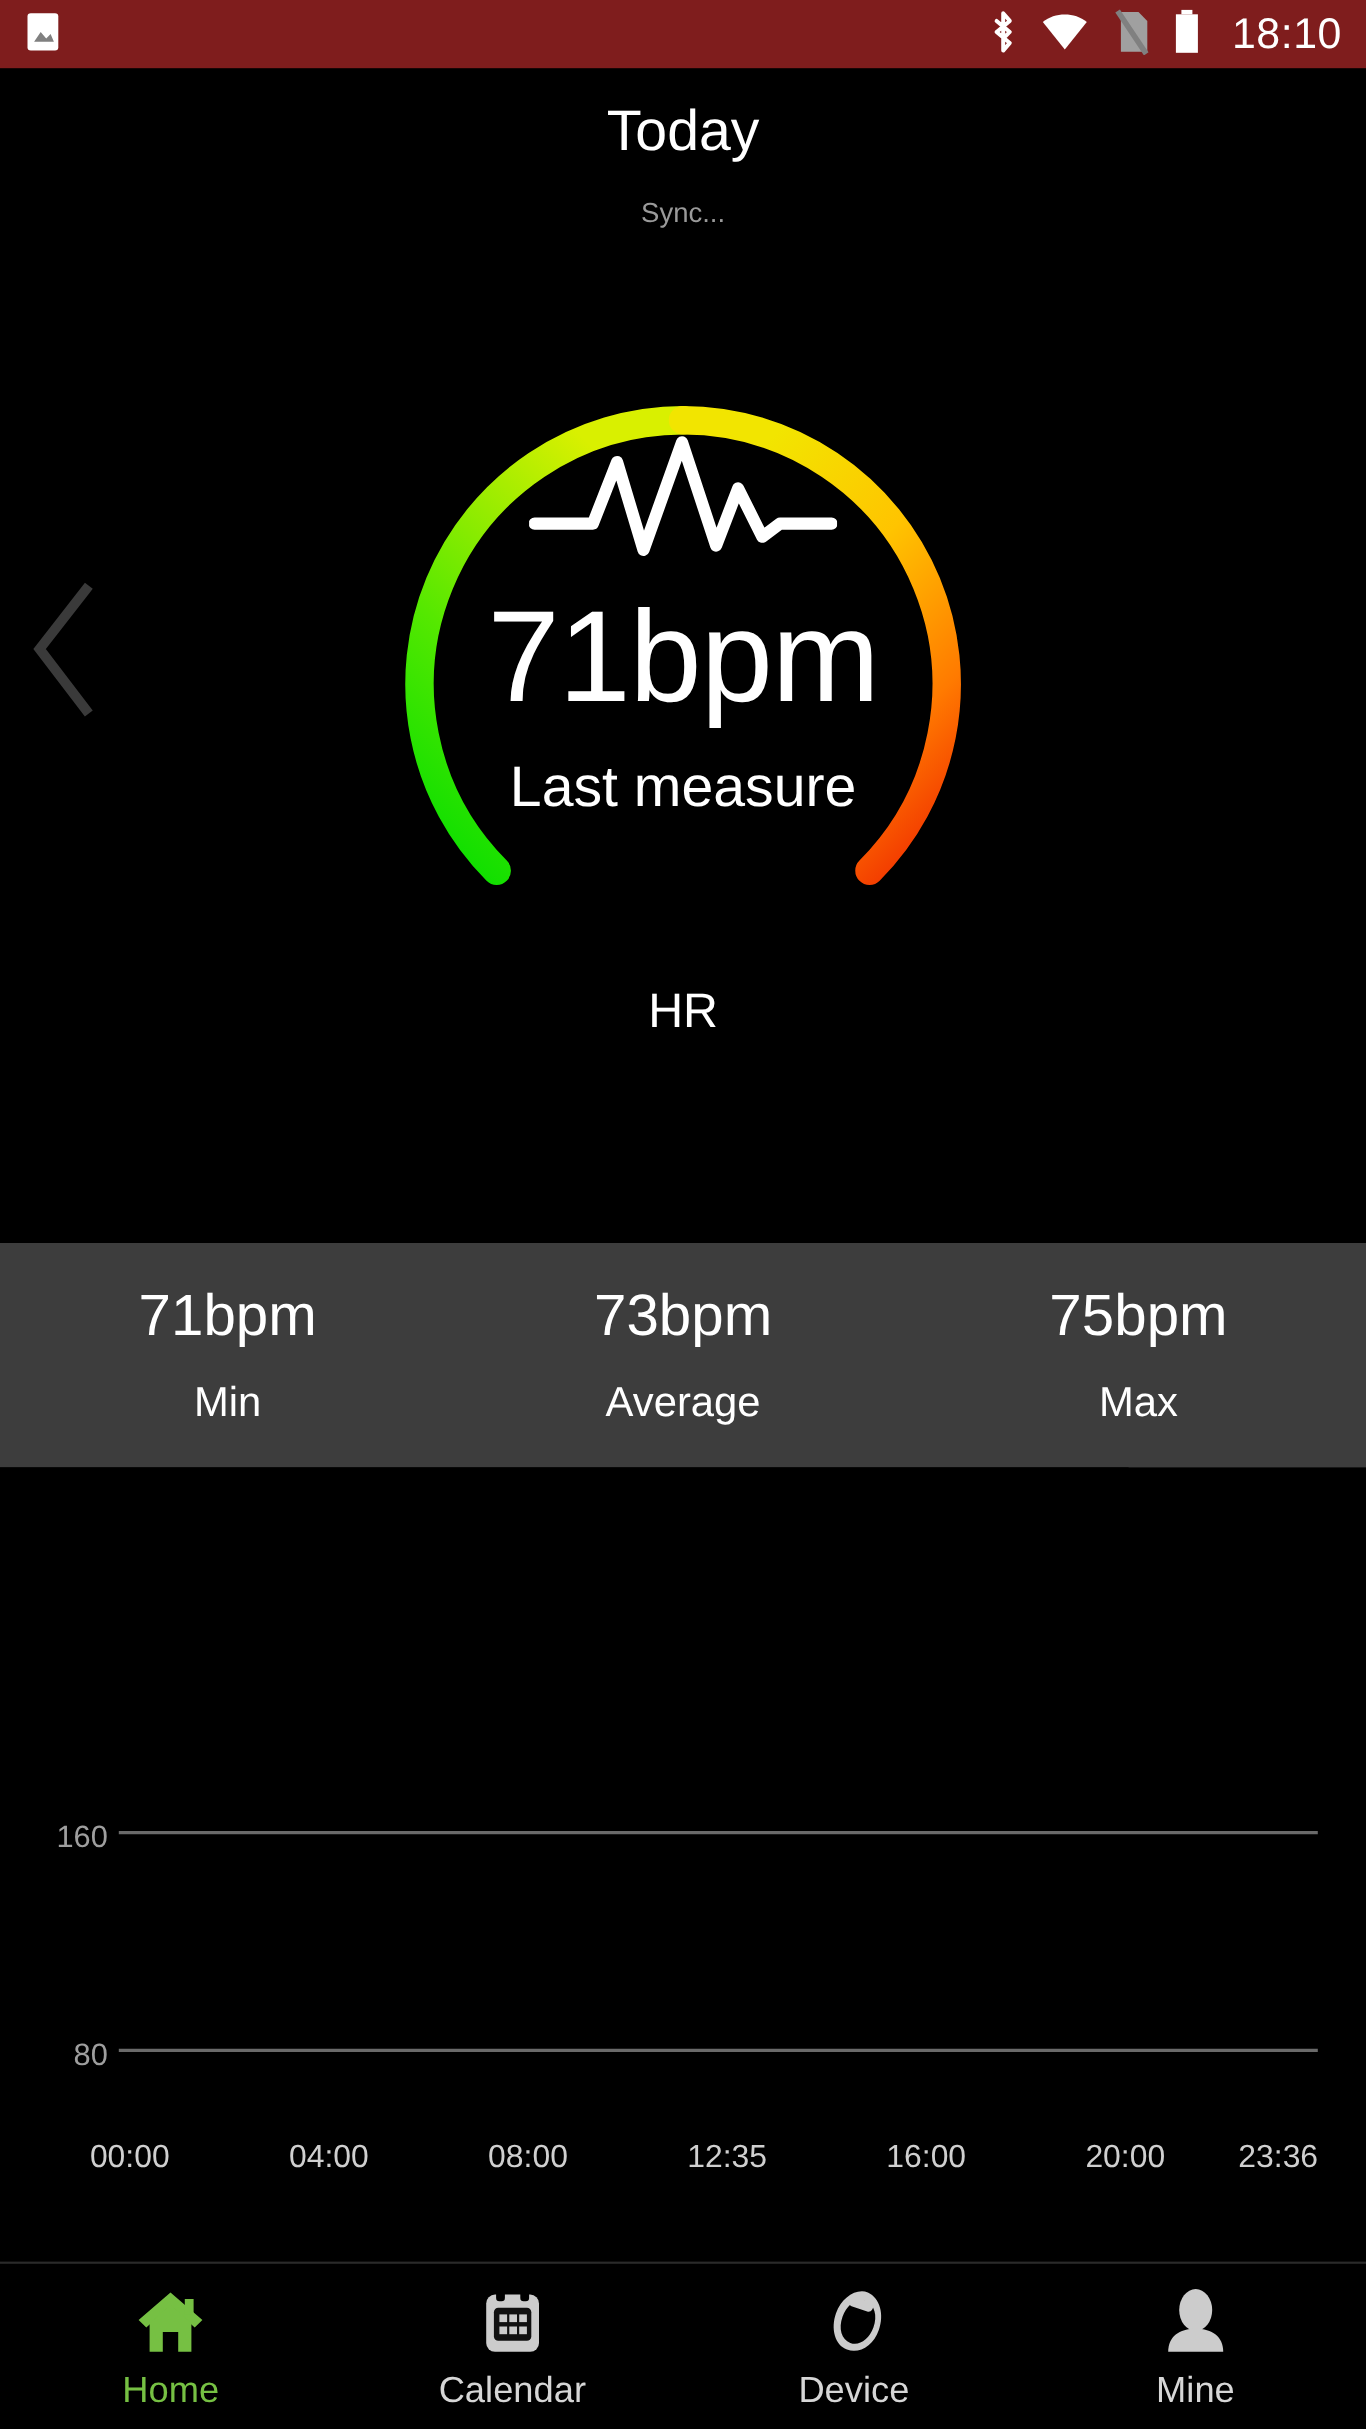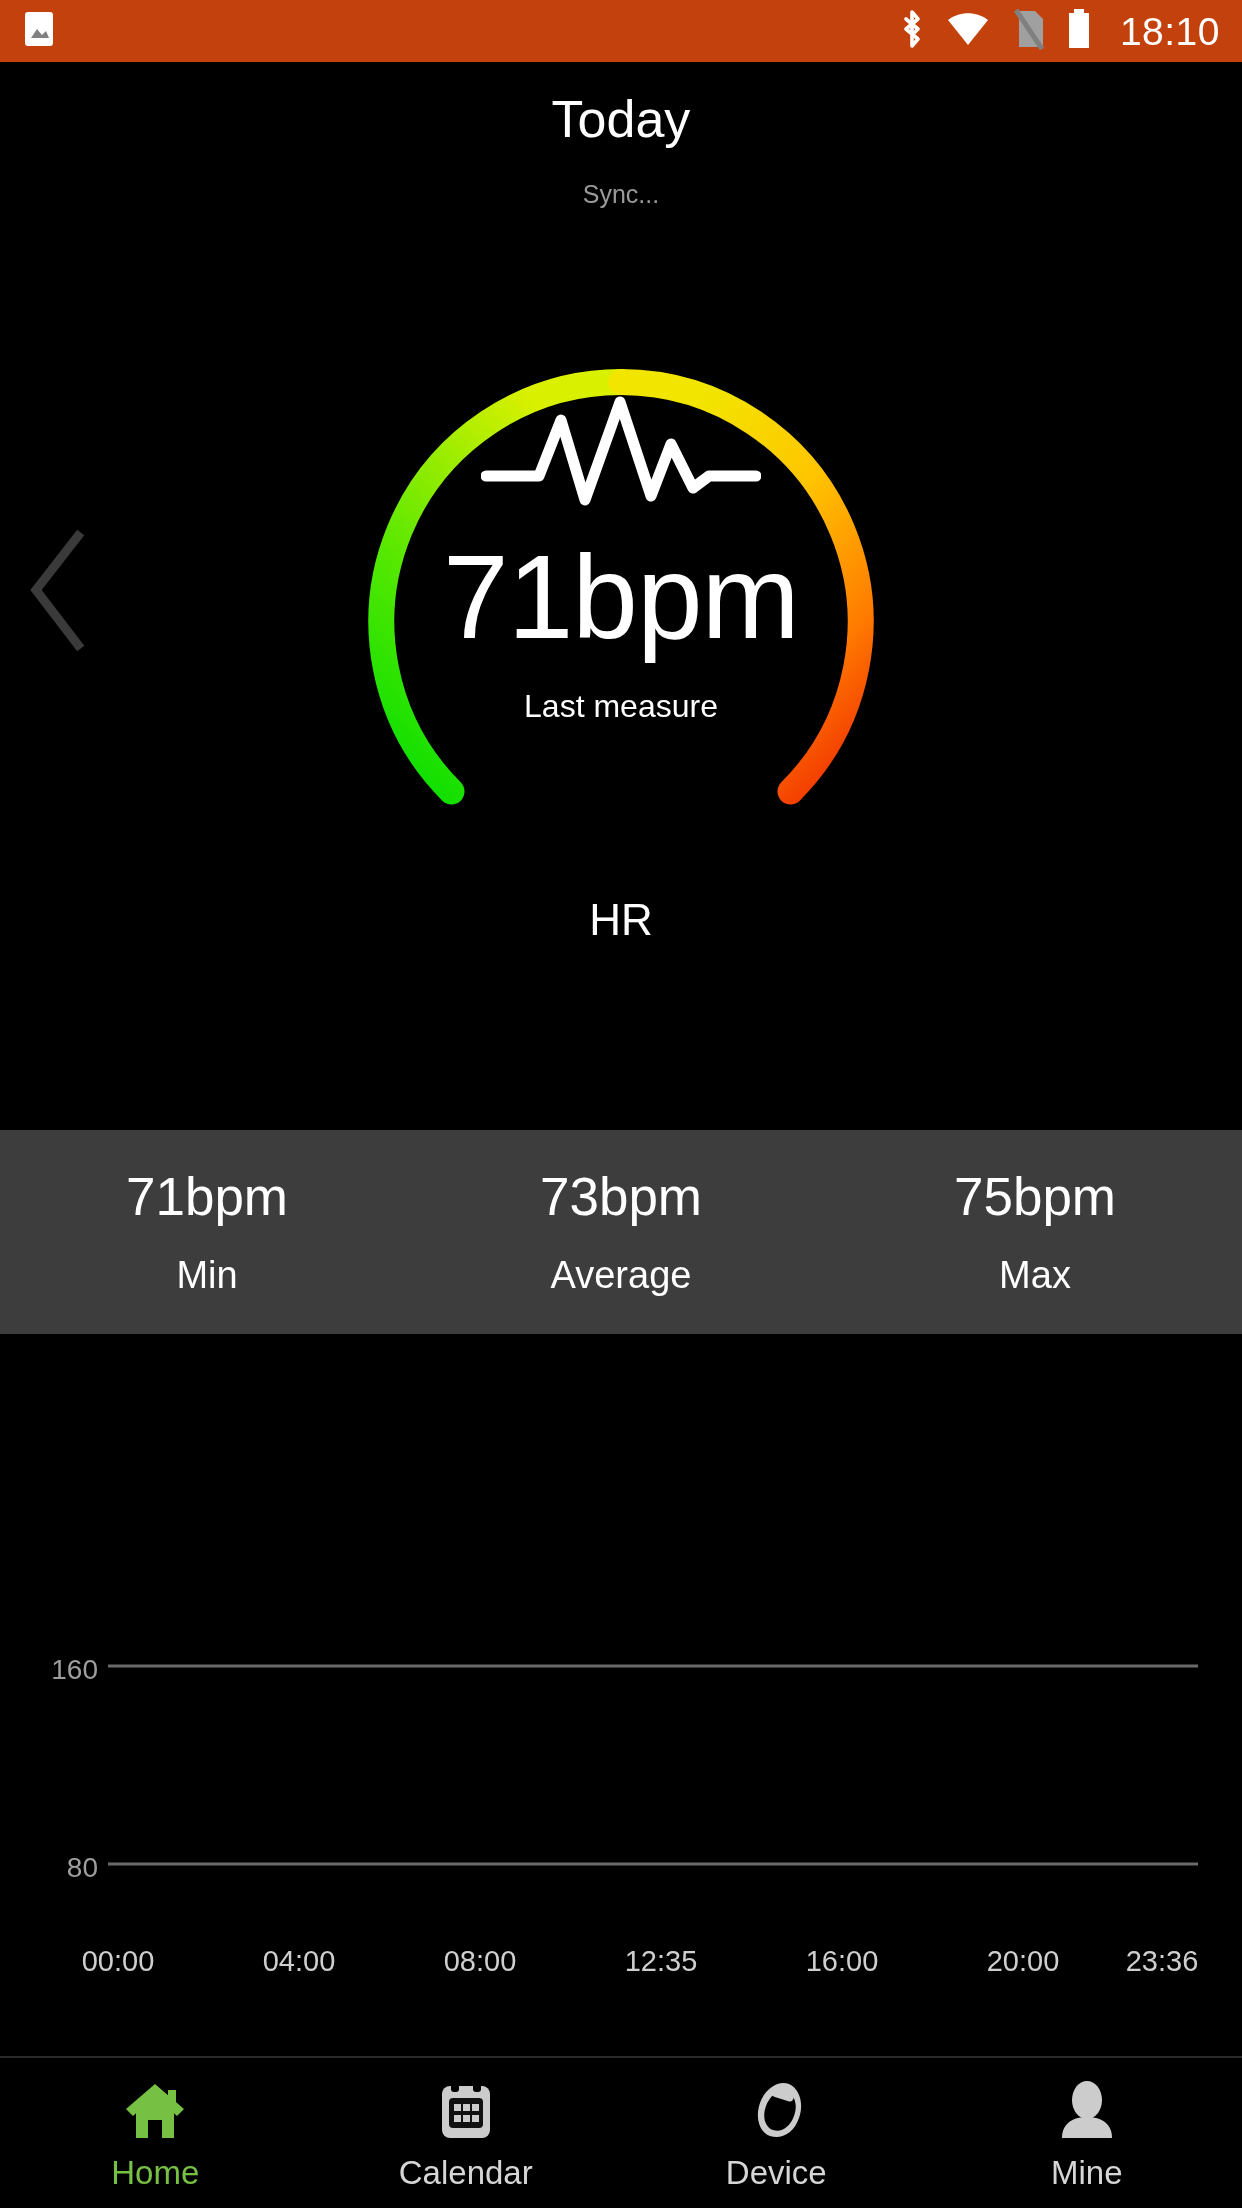--- a/index.html
+++ b/index.html
@@ -7,21 +7,21 @@
     width:1242px; height:2208px;
     background:#000;
     font-family:"Liberation Sans", sans-serif;
     overflow:hidden;
   }
   #app { position:relative; width:1242px; height:2208px; background:#000; }
 
   
   .statusbar {
     position:absolute; top:0; left:0; width:1242px; height:62px;
-    background:#c2410c;
+    background:#7f1d1d;
     display:flex; align-items:center;
     padding:0 22px;
   }
   .sb-left { display:flex; align-items:center; }
   .sb-right { margin-left:auto; display:flex; align-items:center; gap:19px; }
   .sb-time {
     color:#ffffff; font-size:39px; letter-spacing:0.5px;
     margin-left:9px; line-height:1;
   }
 
@@ -52,21 +52,21 @@
   .gauge-inner {
     position:absolute; inset:0;
     display:flex; flex-direction:column; align-items:center;
   }
   .ecg-icon { margin-top:38px; width:280px; height:118px; }
   .hr-value {
     color:#ffffff; font-size:118px; font-weight:400;
     line-height:1; margin-top:30px; letter-spacing:-1px;
   }
   .hr-sublabel {
-    color:#ffffff; font-size:32px; line-height:1; margin-top:34px;
+    color:#ffffff; font-size:52px; line-height:1; margin-top:34px;
   }
   .hr-metric {
     position:absolute; left:0; top:898px; width:1242px;
     text-align:center; color:#ffffff; font-size:44px; line-height:1;
   }
 
   
   .stats-row {
     position:absolute; left:0; top:1130px; width:1242px; height:204px;
     background:#3d3d3d;

